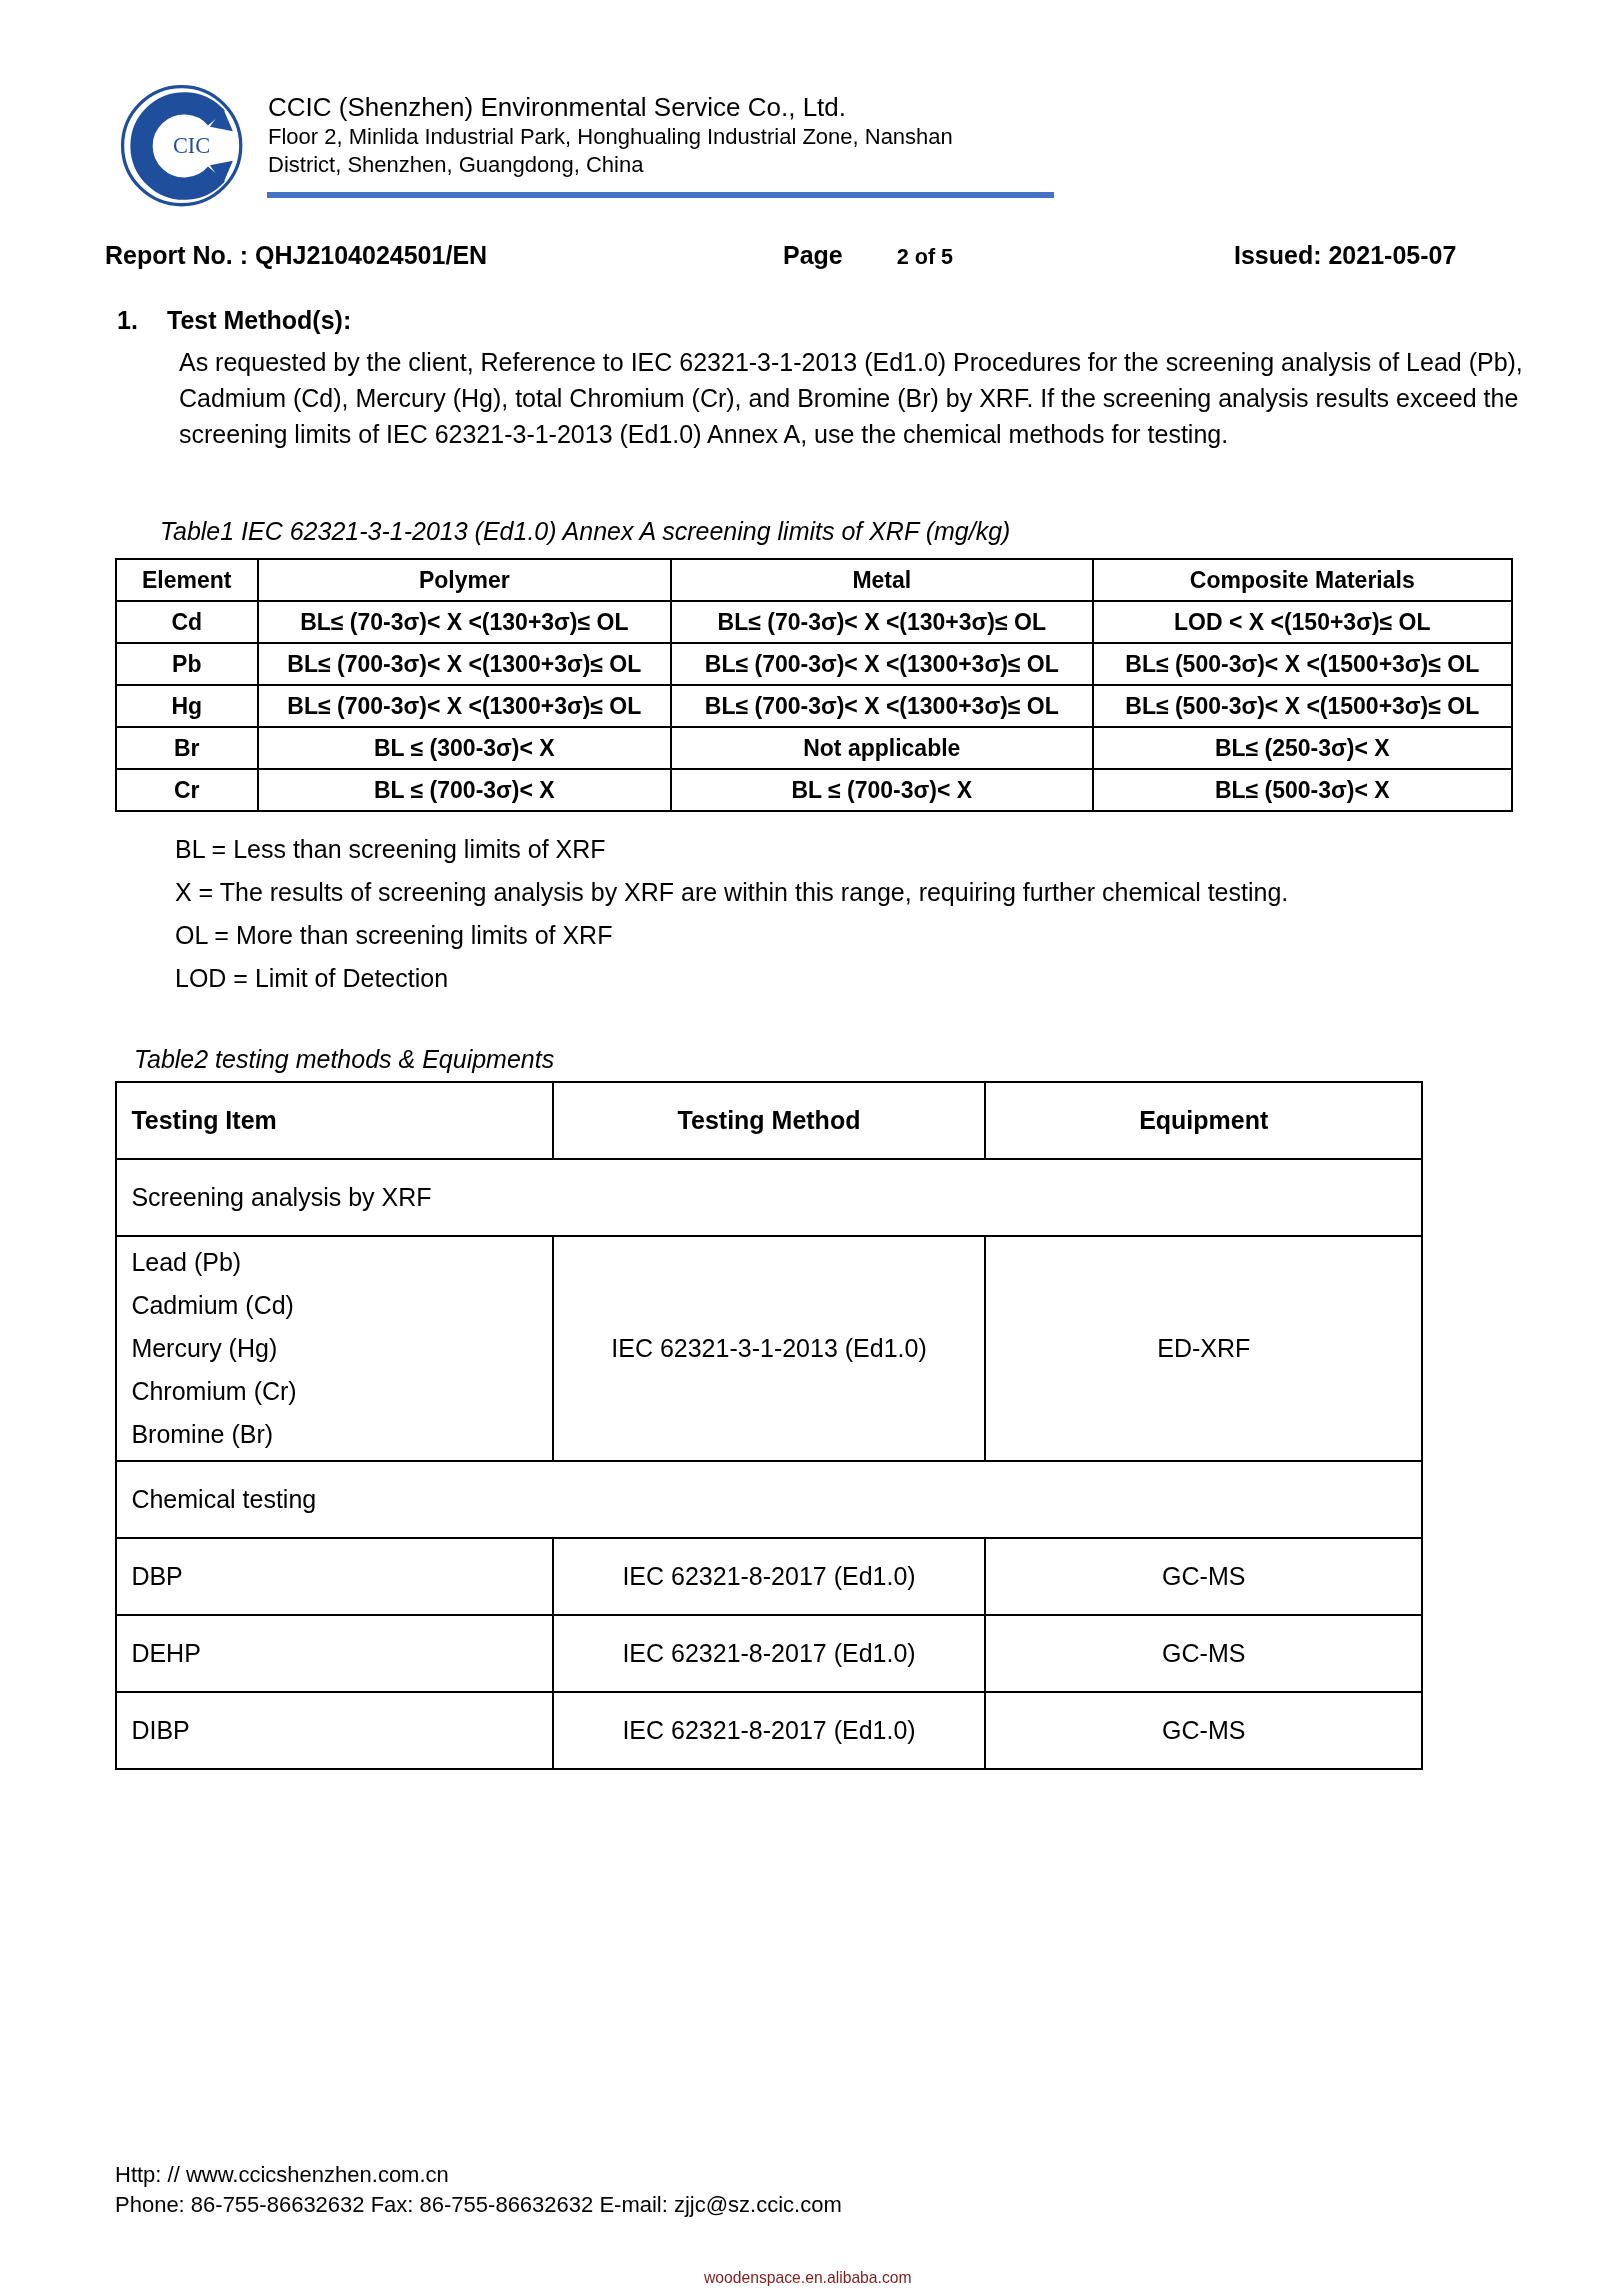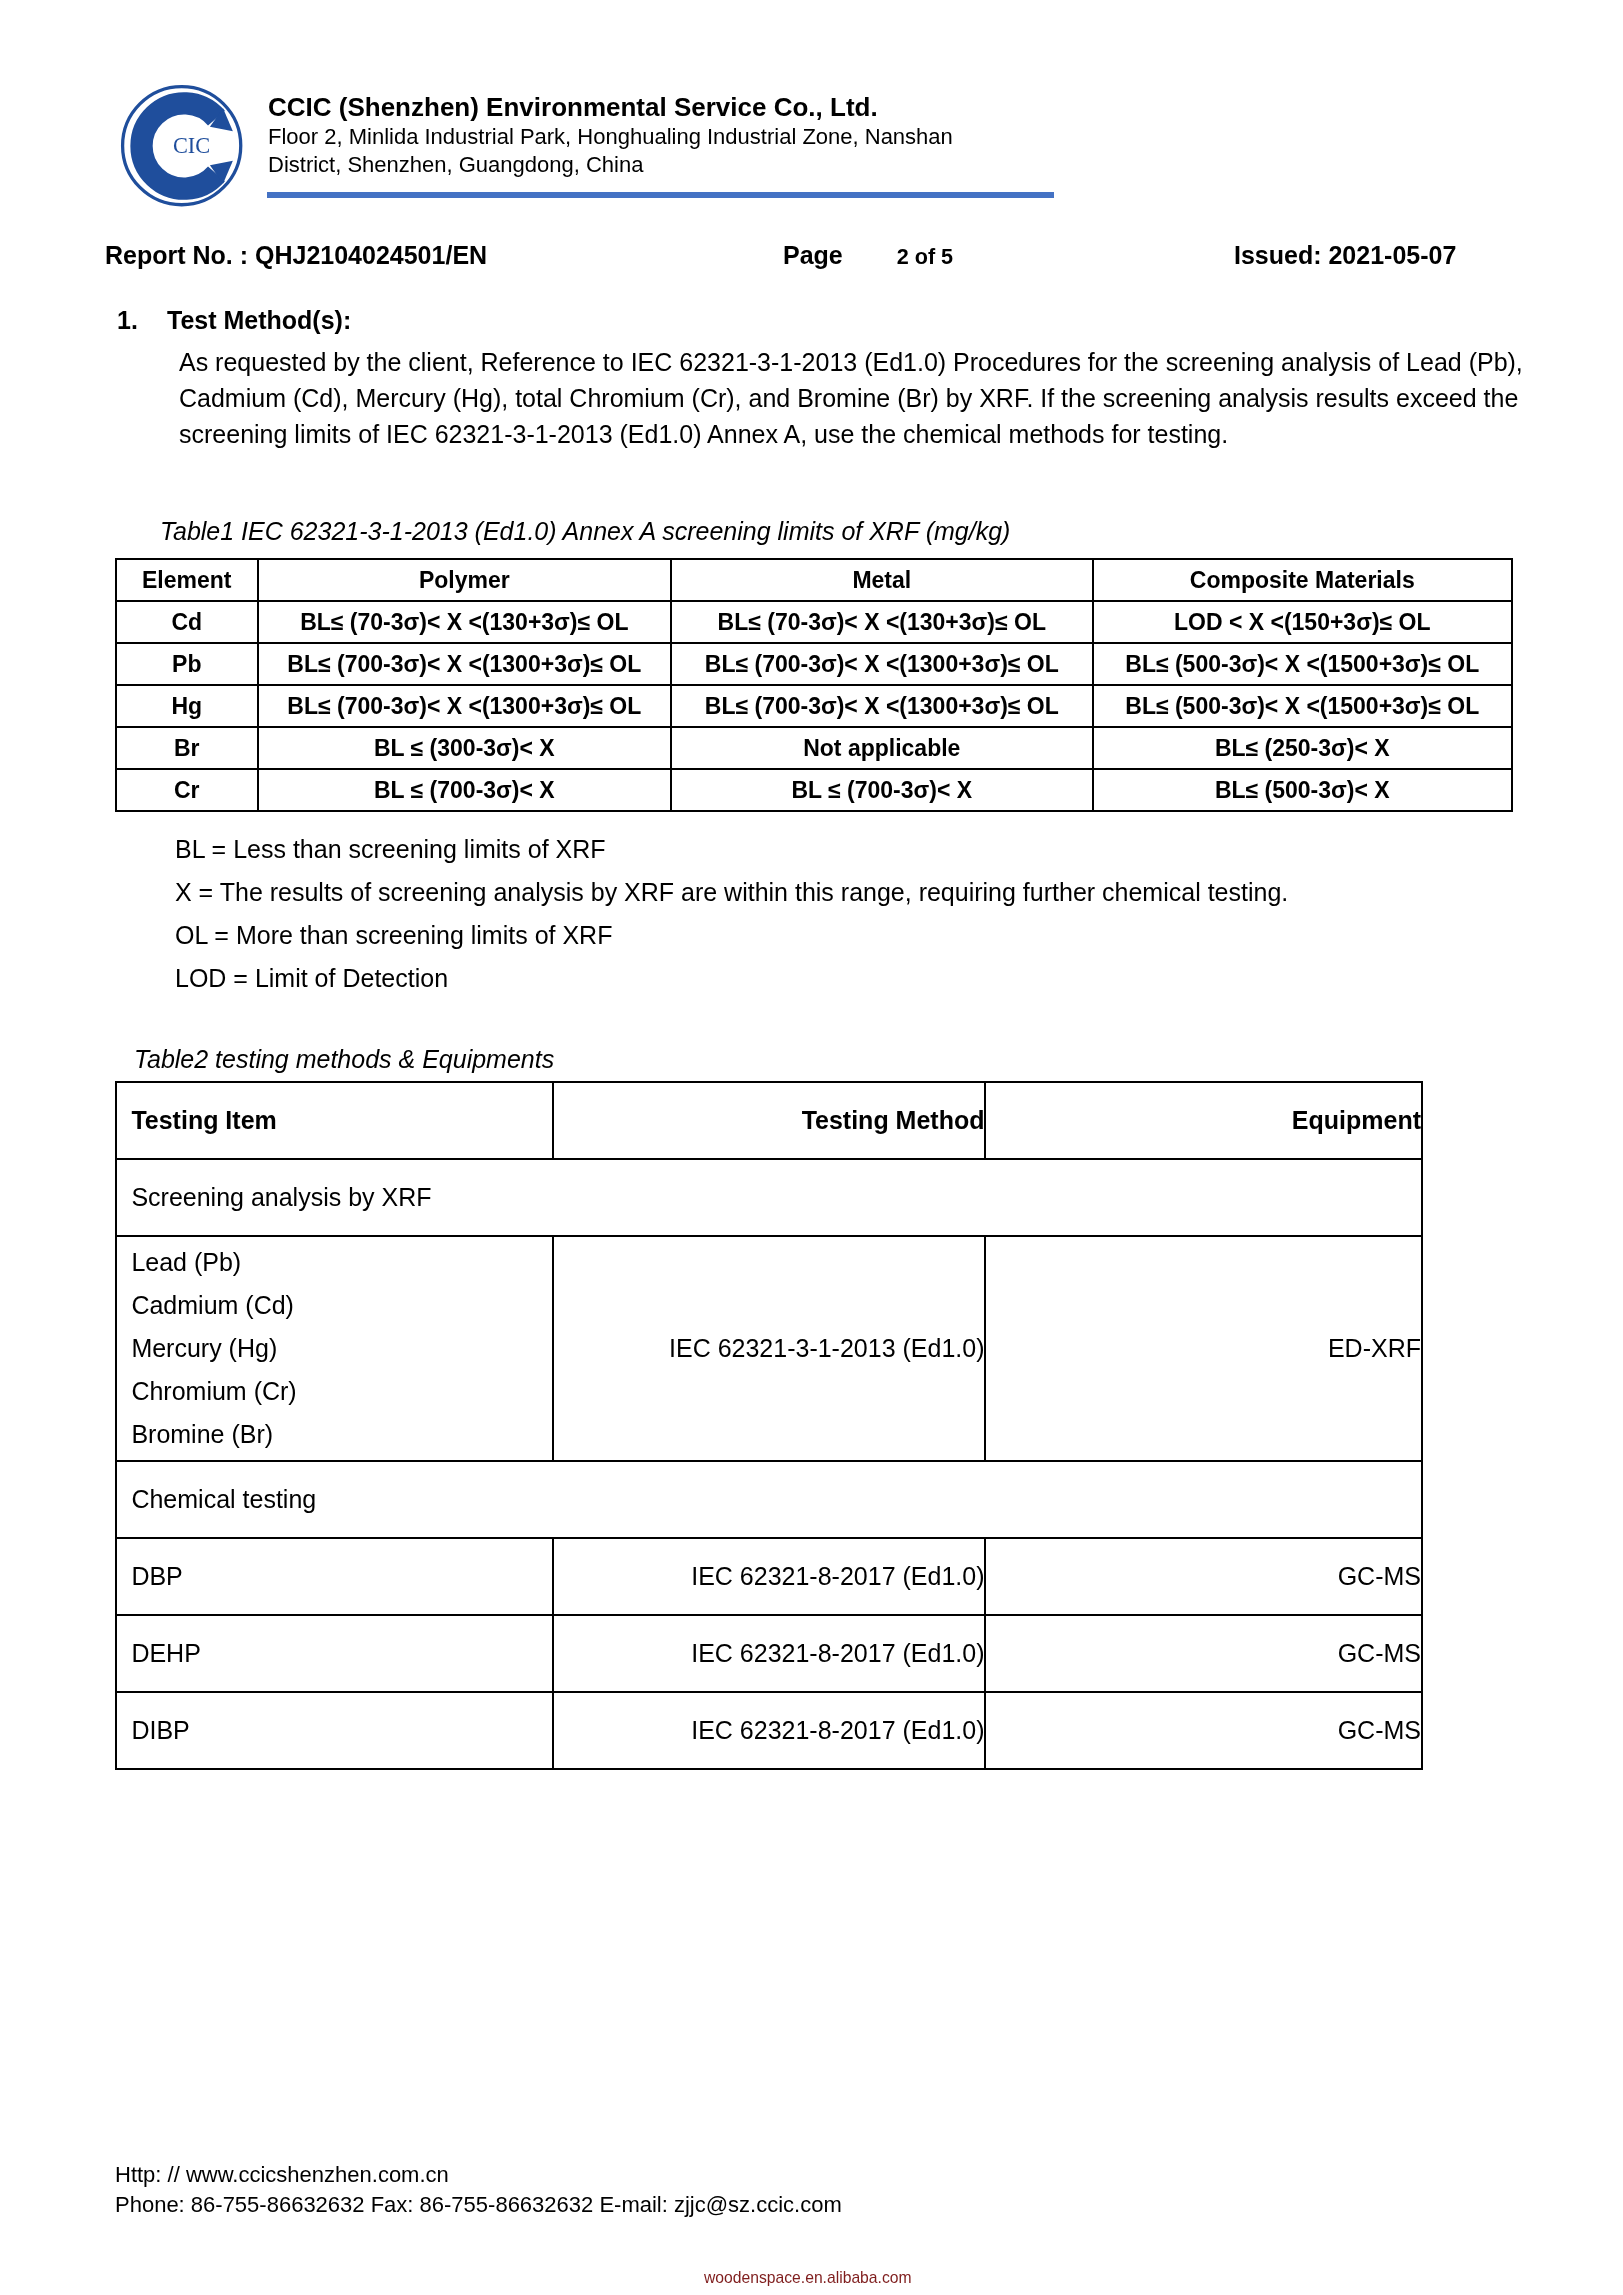--- a/index.html
+++ b/index.html
@@ -1,20 +1,20 @@
 <!DOCTYPE html>
 <html style="font-size:10.5px"><head>
 <meta charset="utf-8">
 <style>
   html, body { margin:0; padding:0; background:#fff; }
   body { width:1623px; height:2295px; position:relative; font-family:"Liberation Sans", sans-serif; color:#000; overflow:hidden; }
   .abs { position:absolute; }
   
   .logo { left:118px; top:82px; width:128px; height:128px; }
-  .co-name { left:268px; top:92px; font-size:26px; font-weight:bold; white-space:nowrap; }
+  .co-name { left:268px; top:92px; font-size:26px; font-weight:normal; white-space:nowrap; }
   .co-addr { left:268px; top:123px; font-size:22px; line-height:27.5px; white-space:nowrap; }
   .blue-rule { left:267px; top:192px; width:787px; height:5.9px; background:#4472c4; }
   .meta-row { top:241px; font-size:25px; font-weight:bold; white-space:nowrap; }
   .meta-left { left:105px; }
   .meta-mid { left:783px; }
   .meta-mid .small { font-size:21.6px;margin-left:47px; }
   .meta-right { left:1234px; }
   
   .sec-title { left:117px; top:306px; font-size:25px; font-weight:bold; }
   .sec-title .num { display:inline-block; width:50px; }
@@ -24,21 +24,21 @@
   .cap2 { left:134px; top:1045px; }
   
   table { border-collapse:collapse; position:absolute; }
   .t1 { left:115px; top:558px; width:1398px; }
   .t1 td { border:2px solid #000; height:40px; text-align:center; font-weight:bold; font-size:23px; padding:0; white-space:nowrap; }
   .notes { left:175px; top:828px; font-size:25px; line-height:43px; white-space:nowrap; }
   
   .t2 { left:115px; top:1081px; width:1308px;border-radius:21px; }
   .t2 td { border:2px solid #000; font-size:25px; padding:0 0 0 14.4px; height:75px; }
   .t2 .hd td { font-weight:bold; }
-  .t2 .c { text-align:right; padding:0; }
+  .t2 .c { text-align:center; padding:0; }
   .t2 .items { line-height:43px; padding-top:3.9px; padding-bottom:3.9px; }
   .footer { left:115px; top:2160px; font-size:22px; line-height:30px; white-space:nowrap; }
   .wm { left:704px; top:2269px; font-size:15.7px; color:#7f1d1d; white-space:nowrap; }
 </style>
 </head>
 <body>
 
 <div class="abs logo">
   <svg width="128" height="128" viewBox="0 0 195 195">
     <circle cx="97" cy="97" r="90" fill="none" stroke="#1f4e9c" stroke-width="5"></circle>

